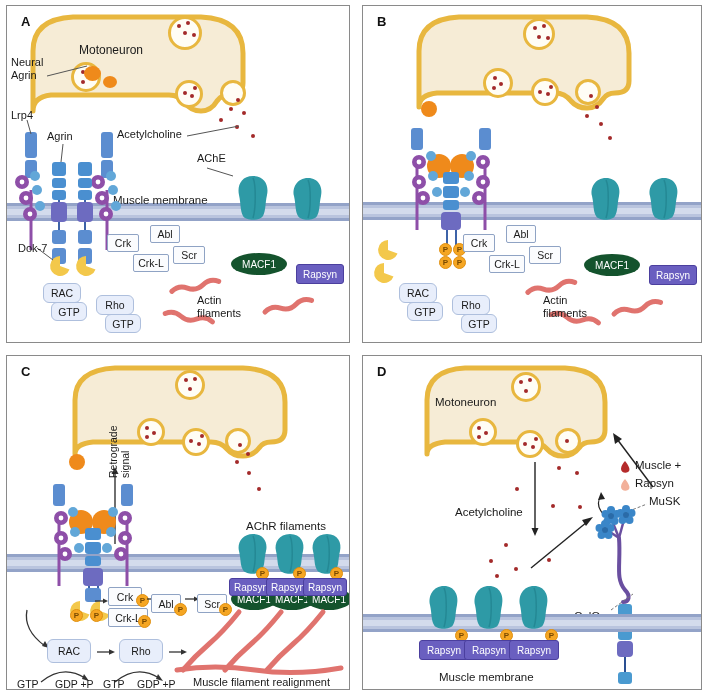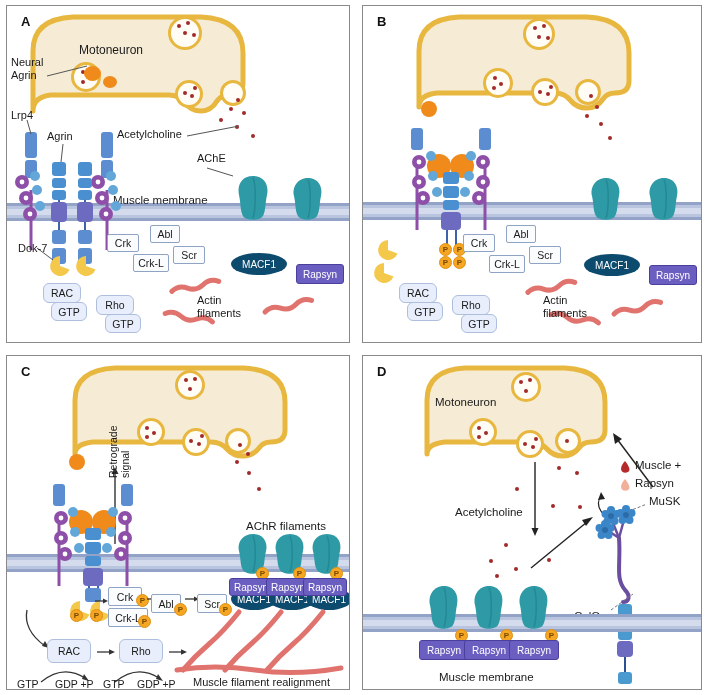--- a/index.html
+++ b/index.html
@@ -14,21 +14,21 @@
   .txt{position:absolute;font-size:11px;color:#1a1a1a;white-space:nowrap;line-height:1.15;}
   .membrane{position:absolute;height:18px;background:#b9c4de;border-top:3px solid #93a3c8;border-bottom:3px solid #93a3c8;box-sizing:border-box;}
   .membrane .inner{position:absolute;left:0;right:0;top:3px;height:6px;background:#d3dbec;}
   .vesicle{position:absolute;border-radius:50%;background:#fffdf5;border:3px solid #e8b73f;box-sizing:border-box;}
   .ach{position:absolute;width:4px;height:4px;border-radius:50%;background:#a32a2a;}
   .agrin{position:absolute;border-radius:50%;background:#ef8a1b;}
   
   .nbox{position:absolute;background:#fbfcfe;border:1px solid #8fa3c4;border-radius:2px;font-size:10.5px;color:#1a1a1a;display:flex;align-items:center;justify-content:center;box-sizing:border-box;}
   .gbox{position:absolute;background:#e8eefb;border:1px solid #aebfdd;border-radius:6px;font-size:10.5px;color:#1a1a1a;display:flex;align-items:center;justify-content:center;box-sizing:border-box;}
   .rapsyn{position:absolute;background:#6a5fc0;border:1px solid #4b3f9e;border-radius:3px;color:#fff;font-size:10px;display:flex;align-items:center;justify-content:center;box-sizing:border-box;}
-  .macf{position:absolute;background:#0c4a6e;border-radius:50%;color:#fff;font-size:10px;display:flex;align-items:center;justify-content:center;box-sizing:border-box;overflow:hidden;}
+  .macf{position:absolute;background:#14532d;border-radius:50%;color:#fff;font-size:10px;display:flex;align-items:center;justify-content:center;box-sizing:border-box;overflow:hidden;}
   .phos{position:absolute;width:13px;height:13px;border-radius:50%;background:#f5a623;border:1px solid #e09010;color:#7a4a00;font-size:8px;font-weight:bold;display:flex;align-items:center;justify-content:center;box-sizing:border-box;}
   .achr{position:absolute;}
   svg{overflow:visible;display:block;}
 </style>
 </head>
 <body>
 
 <div id="root">
 
   <div class="panel" id="panelA">

